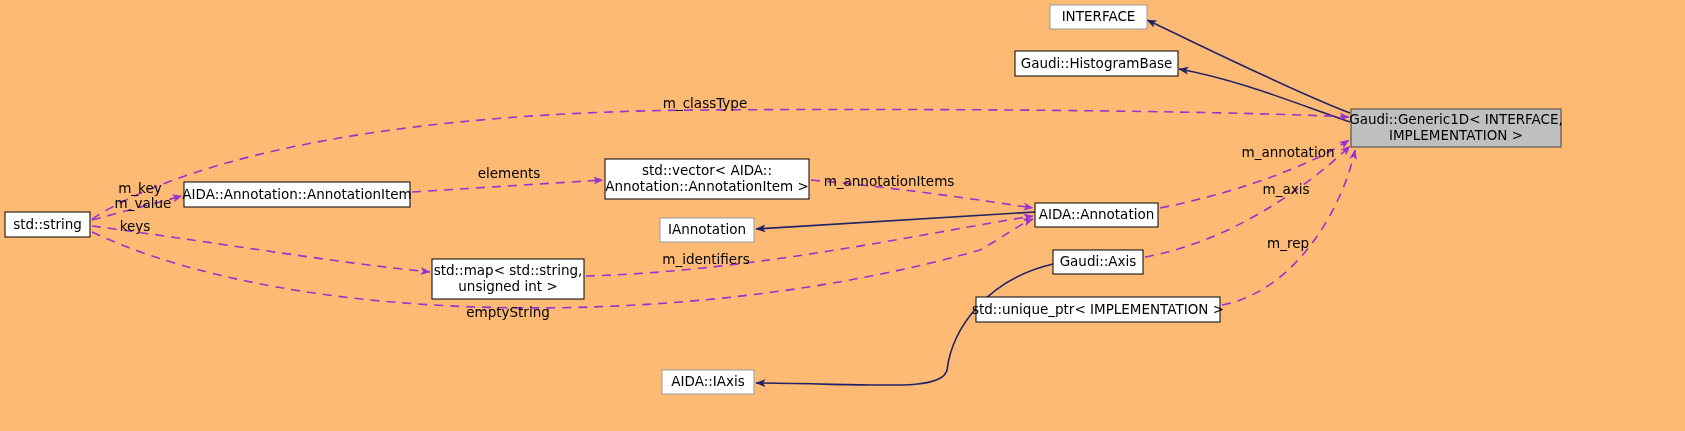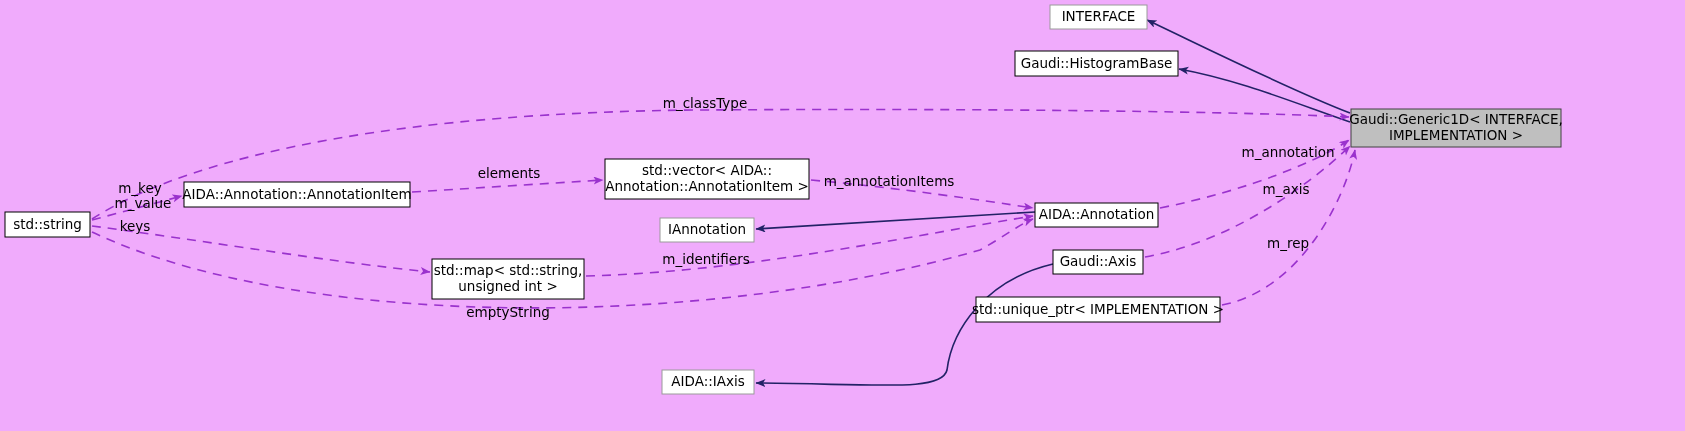--- a/index.html
+++ b/index.html
@@ -7,21 +7,21 @@
     padding: 0;
     background: #ffffff;
   }
   body {
     font-family: "DejaVu Sans", "Liberation Sans", sans-serif;
   }
   #diagram-root {
     position: relative;
     width: 1685px;
     height: 431px;
-    background: #f0abfc;
+    background: #fdba74;
     overflow: hidden;
   }
   svg#graph {
     position: absolute;
     top: 0;
     left: 0;
     width: 1685px;
     height: 431px;
     display: block;
   }

